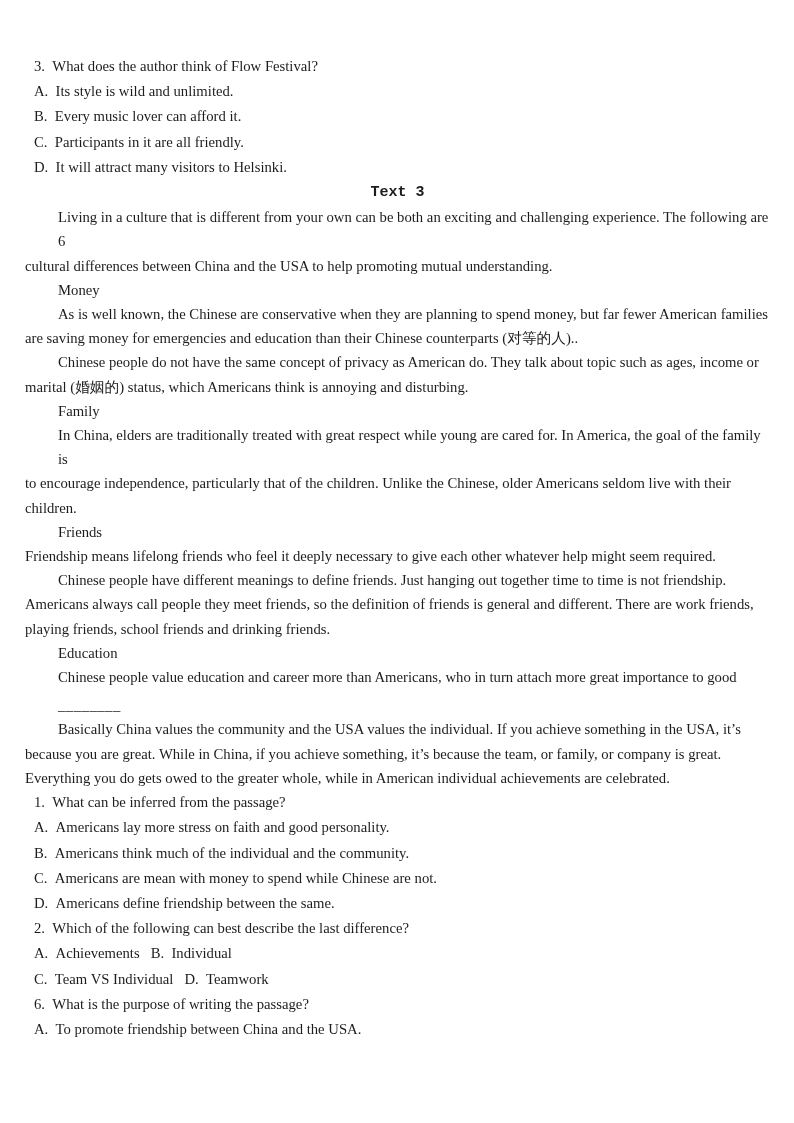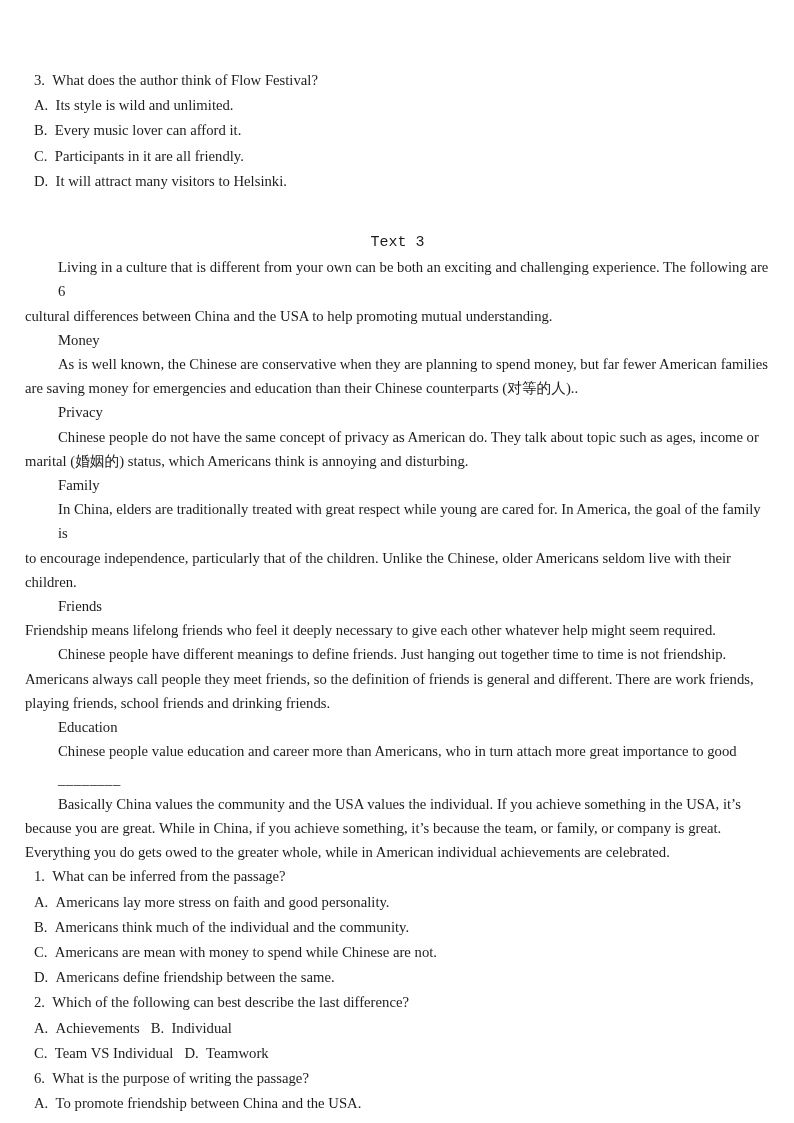--- a/index.html
+++ b/index.html
@@ -1,61 +1,59 @@
 <!DOCTYPE html>
 <html><head>
 <meta charset="utf-8">
 <style>
   html, body { margin: 0; padding: 0; background: #ffffff; }
   .page {
     position: relative;
     width: 794px;
     height: 1123px;
     box-sizing: border-box;
-    padding: 68px 24px 0 25px;
+    padding: 54px 24px 0 25px;
     background: #ffffff;
     font-family: "Liberation Serif", "DejaVu Serif", serif;
     font-size: 14.7px;
     color: #1c1c1c;
     overflow: hidden;
     border-radius: 22px;
   }
   .line { white-space: pre-wrap; }
   .q-line { line-height: 25.2px; margin-left: 9px; }
   .p-line { line-height: 24.2px; }
   .p-line.first { padding-left: 33px; }
   .blank-line { margin-top: 4px; letter-spacing: 0.5px; }
   .passage-title {
     text-align: center;
     font-family: "Liberation Mono", "DejaVu Sans Mono", monospace;
-    font-weight: 400;
+    font-weight: 700;
     font-size: 15px;
     line-height: 25.2px;
-    margin-top: 36px;
   }
 </style>
 </head>
 <body>
 
 <div class="page" style="background: rgb(255, 255, 255); color: rgb(28, 28, 28);">
   <section id="prev-block">
       <div class="line q-line">3. What does the author think of Flow Festival?</div>
       <div class="line q-line">A. Its style is wild and unlimited.</div>
       <div class="line q-line">B. Every music lover can afford it.</div>
       <div class="line q-line">C. Participants in it are all friendly.</div>
       <div class="line q-line">D. It will attract many visitors to Helsinki.</div>
     </section>
   <div class="line passage-title">Text 3</div>
   <section id="passage-block">
       <div class="line p-line first">Living in a culture that is different from your own can be both an exciting and challenging experience. The following are 6</div>
       <div class="line p-line">cultural differences between China and the USA to help promoting mutual understanding.</div>
       <div class="line p-line first">Money</div>
       <div class="line p-line first">As is well known, the Chinese are conservative when they are planning to spend money, but far fewer American families</div>
       <div class="line p-line">are saving money for emergencies and education than their Chinese counterparts (对等的人)..</div>
-      <div class="line p-line first">Privacy</div>
       <div class="line p-line first">Chinese people do not have the same concept of privacy as American do. They talk about topic such as ages, income or</div>
       <div class="line p-line">marital (婚姻的) status, which Americans think is annoying and disturbing.</div>
       <div class="line p-line first">Family</div>
       <div class="line p-line first">In China, elders are traditionally treated with great respect while young are cared for. In America, the goal of the family is</div>
       <div class="line p-line">to encourage independence, particularly that of the children. Unlike the Chinese, older Americans seldom live with their</div>
       <div class="line p-line">children.</div>
       <div class="line p-line first">Friends</div>
       <div class="line p-line">Friendship means lifelong friends who feel it deeply necessary to give each other whatever help might seem required.</div>
       <div class="line p-line first">Chinese people have different meanings to define friends. Just hanging out together time to time is not friendship.</div>
       <div class="line p-line">Americans always call people they meet friends, so the definition of friends is general and different. There are work friends,</div>

